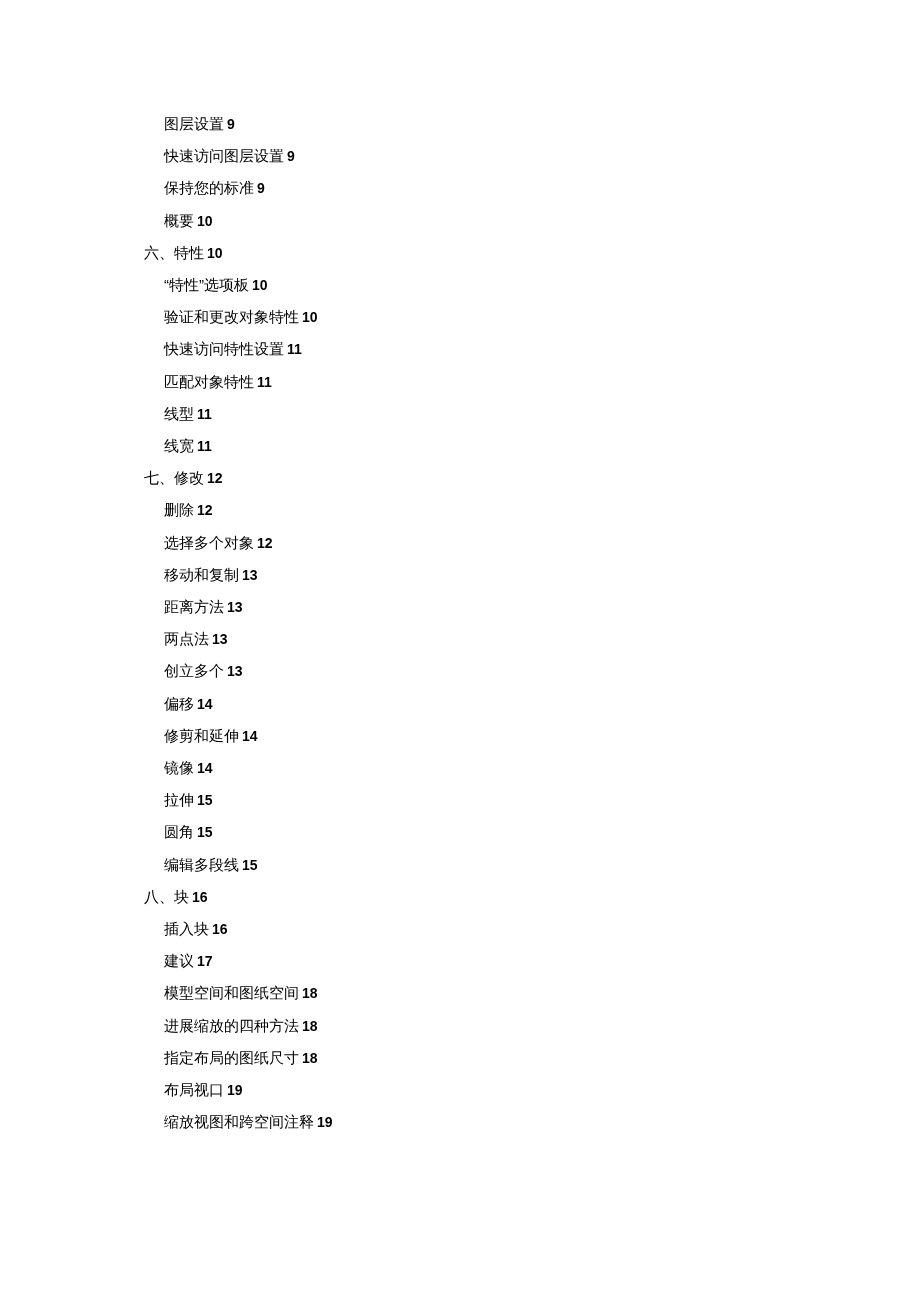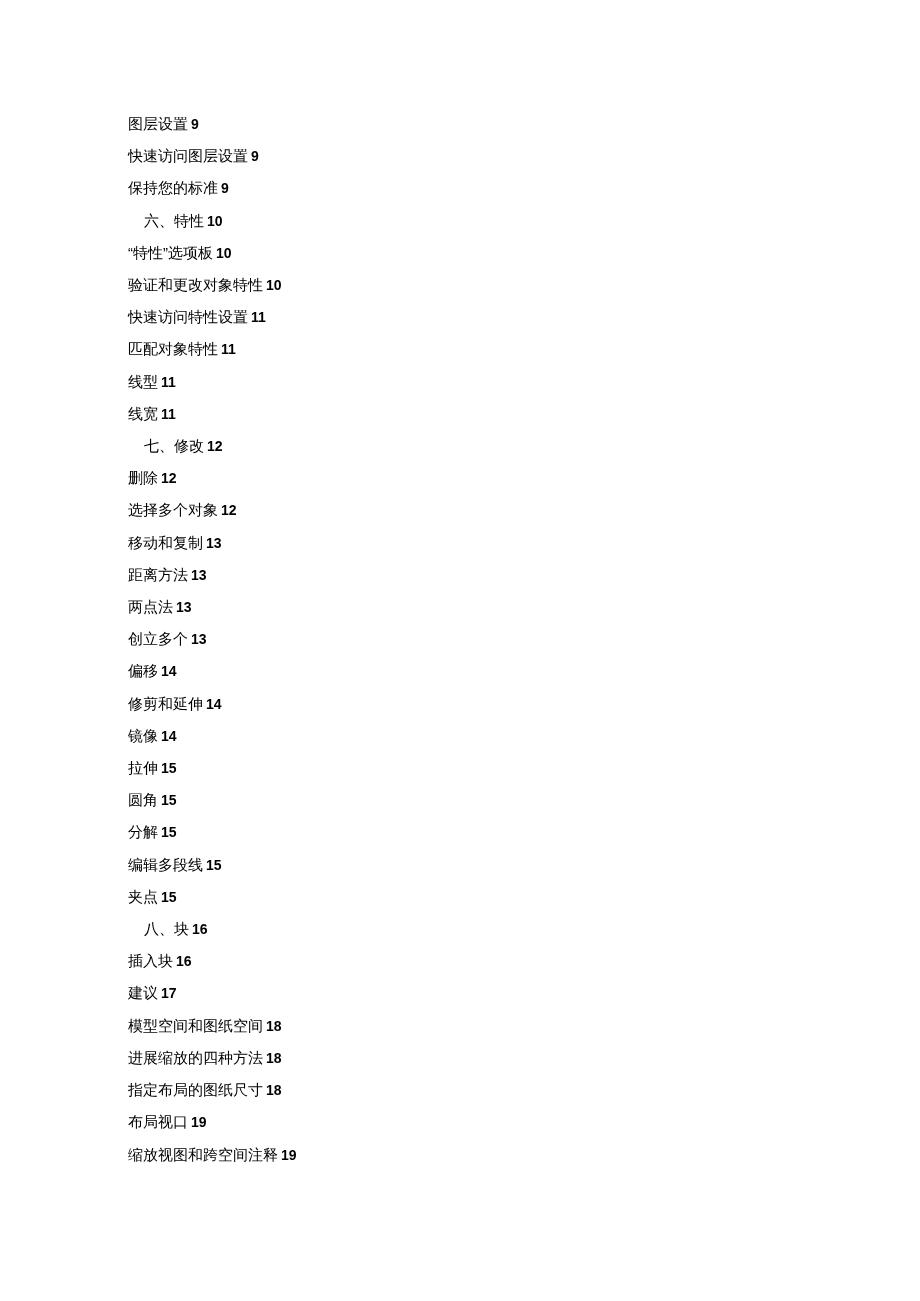--- a/index.html
+++ b/index.html
@@ -18,60 +18,60 @@
       padding-left: 128px;
     }
     .toc-item {
       line-height: 31.2px;
       white-space: nowrap;
     }
     .level-0 {
       margin-left: 16px;
     }
     .level-1 {
+      margin-left: 36px;
     }
     .title-text {
       display: inline;
     }
     .page-num {
       display: inline;
       font-weight: bold;
       margin-left: 3px;
       font-size: 14px;
     }
   </style>
 </head>
 <body>
 
 <div id="toc-container">
     <div class="toc-item level-1"><span class="title-text">图层设置</span><span class="page-num">9</span></div>
     <div class="toc-item level-1"><span class="title-text">快速访问图层设置</span><span class="page-num">9</span></div>
     <div class="toc-item level-1"><span class="title-text">保持您的标准</span><span class="page-num">9</span></div>
+    <div class="toc-item level-1"><span class="title-text">概要</span><span class="page-num">10</span></div>
     <div class="toc-item level-0"><span class="title-text">六、特性</span><span class="page-num">10</span></div>
     <div class="toc-item level-1"><span class="title-text">“特性”选项板</span><span class="page-num">10</span></div>
     <div class="toc-item level-1"><span class="title-text">验证和更改对象特性</span><span class="page-num">10</span></div>
     <div class="toc-item level-1"><span class="title-text">快速访问特性设置</span><span class="page-num">11</span></div>
     <div class="toc-item level-1"><span class="title-text">匹配对象特性</span><span class="page-num">11</span></div>
     <div class="toc-item level-1"><span class="title-text">线型</span><span class="page-num">11</span></div>
     <div class="toc-item level-1"><span class="title-text">线宽</span><span class="page-num">11</span></div>
     <div class="toc-item level-0"><span class="title-text">七、修改</span><span class="page-num">12</span></div>
     <div class="toc-item level-1"><span class="title-text">删除</span><span class="page-num">12</span></div>
     <div class="toc-item level-1"><span class="title-text">选择多个对象</span><span class="page-num">12</span></div>
     <div class="toc-item level-1"><span class="title-text">移动和复制</span><span class="page-num">13</span></div>
     <div class="toc-item level-1"><span class="title-text">距离方法</span><span class="page-num">13</span></div>
     <div class="toc-item level-1"><span class="title-text">两点法</span><span class="page-num">13</span></div>
     <div class="toc-item level-1"><span class="title-text">创立多个</span><span class="page-num">13</span></div>
     <div class="toc-item level-1"><span class="title-text">偏移</span><span class="page-num">14</span></div>
     <div class="toc-item level-1"><span class="title-text">修剪和延伸</span><span class="page-num">14</span></div>
     <div class="toc-item level-1"><span class="title-text">镜像</span><span class="page-num">14</span></div>
     <div class="toc-item level-1"><span class="title-text">拉伸</span><span class="page-num">15</span></div>
     <div class="toc-item level-1"><span class="title-text">圆角</span><span class="page-num">15</span></div>
-    <div class="toc-item level-1"><span class="title-text">分解</span><span class="page-num">15</span></div>
     <div class="toc-item level-1"><span class="title-text">编辑多段线</span><span class="page-num">15</span></div>
-    <div class="toc-item level-1"><span class="title-text">夹点</span><span class="page-num">15</span></div>
     <div class="toc-item level-0"><span class="title-text">八、块</span><span class="page-num">16</span></div>
     <div class="toc-item level-1"><span class="title-text">插入块</span><span class="page-num">16</span></div>
     <div class="toc-item level-1"><span class="title-text">建议</span><span class="page-num">17</span></div>
     <div class="toc-item level-1"><span class="title-text">模型空间和图纸空间</span><span class="page-num">18</span></div>
     <div class="toc-item level-1"><span class="title-text">进展缩放的四种方法</span><span class="page-num">18</span></div>
     <div class="toc-item level-1"><span class="title-text">指定布局的图纸尺寸</span><span class="page-num">18</span></div>
     <div class="toc-item level-1"><span class="title-text">布局视口</span><span class="page-num">19</span></div>
     <div class="toc-item level-1"><span class="title-text">缩放视图和跨空间注释</span><span class="page-num">19</span></div>
     <div class="toc-item level-0"></div>
   </div>

